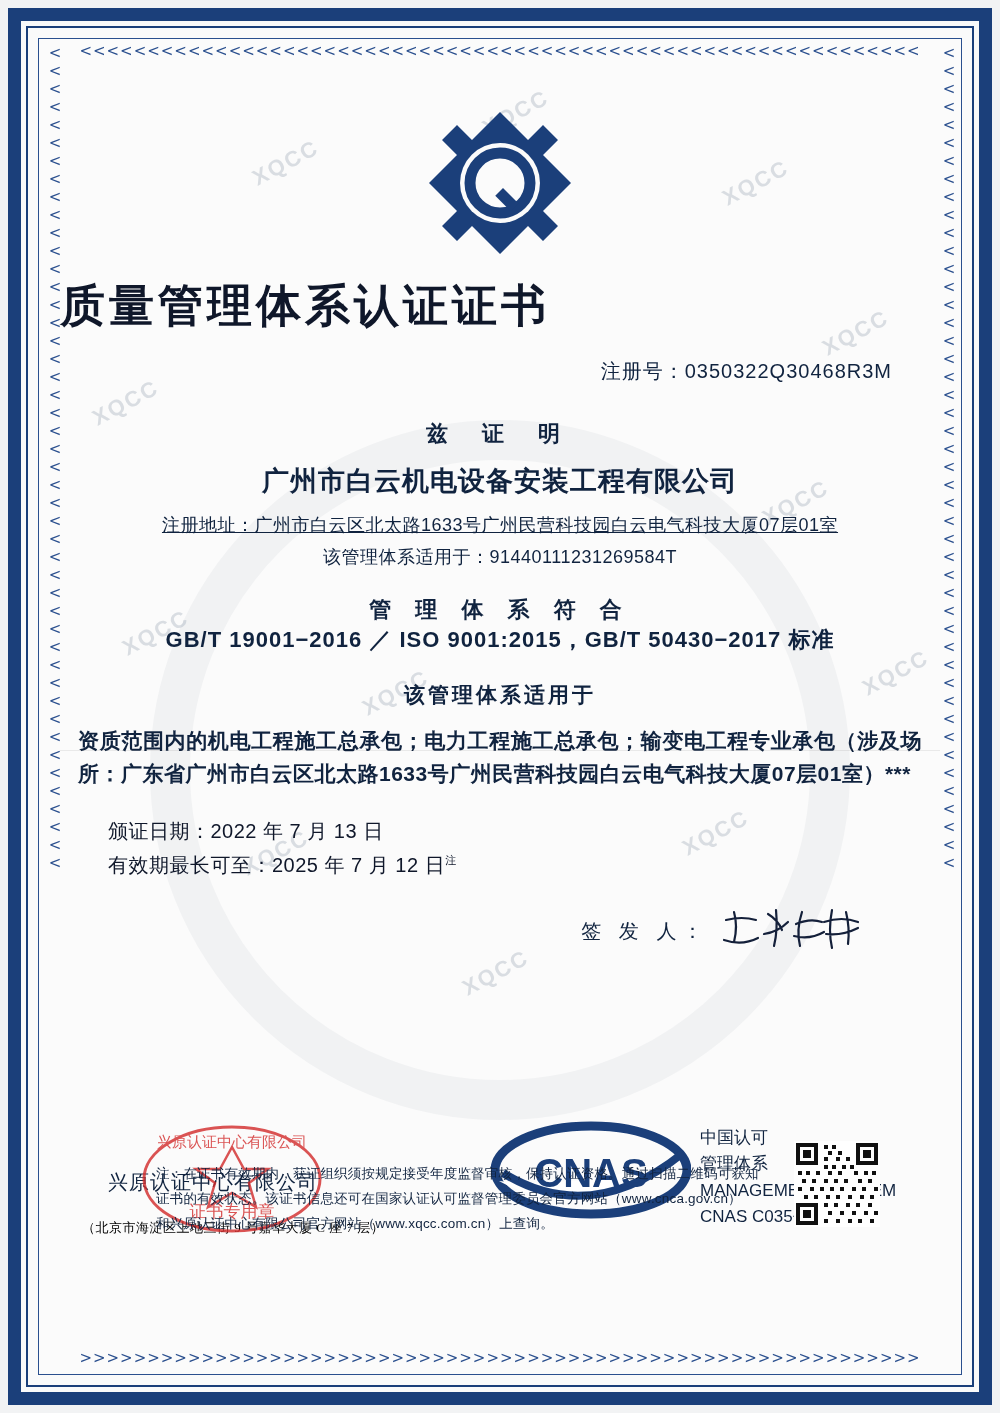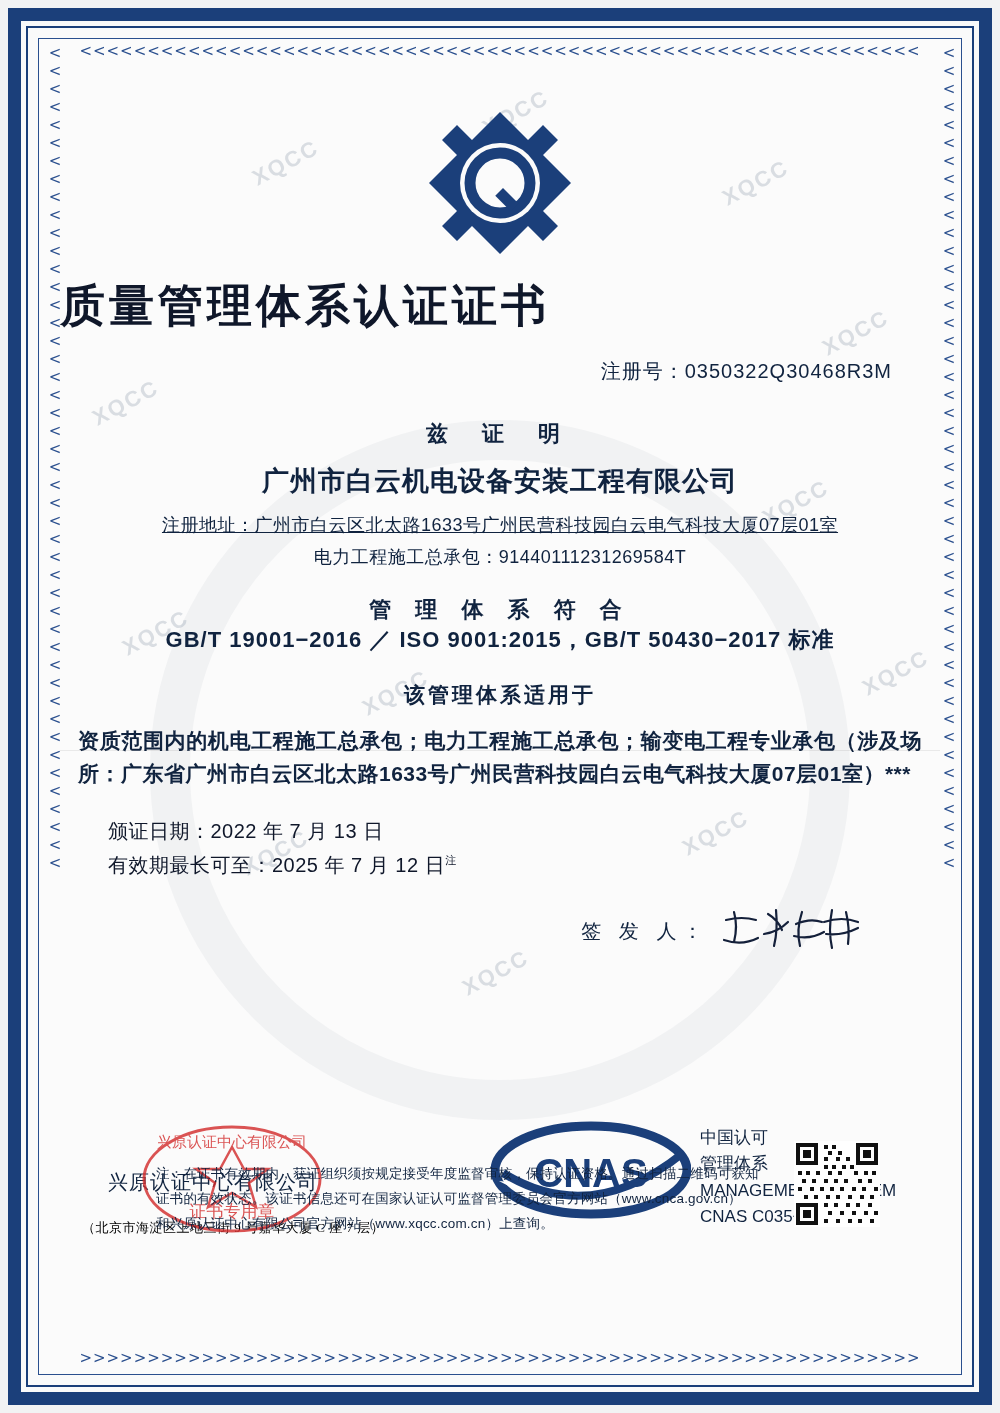--- a/index.html
+++ b/index.html
@@ -251,21 +251,21 @@
 
     <h1 class="title">质量管理体系认证证书</h1>
 
     <div class="regno">
       <span>注册号：</span><span>0350322Q30468R3M</span>
     </div>
 
     <div class="cert-line hereby">兹  证  明</div>
     <div class="cert-line company">广州市白云机电设备安装工程有限公司</div>
     <div class="cert-line addr">注册地址：广州市白云区北太路1633号广州民营科技园白云电气科技大厦07层01室</div>
-    <div class="cert-line credit">电力工程施工总承包：91440111231269584T</div>
+    <div class="cert-line credit">该管理体系适用于：91440111231269584T</div>
 
     <div class="cert-line conform">管 理 体 系 符 合</div>
     <div class="cert-line standards">GB/T 19001−2016 ／ ISO 9001:2015，GB/T 50430−2017 标准</div>
 
     <div class="divider"></div>
 
     <div class="cert-line applies">该管理体系适用于</div>
     <div class="scope">资质范围内的机电工程施工总承包；电力工程施工总承包；输变电工程专业承包（涉及场所：广东省广州市白云区北太路1633号广州民营科技园白云电气科技大厦07层01室）***</div>
 
     <div class="dates">

